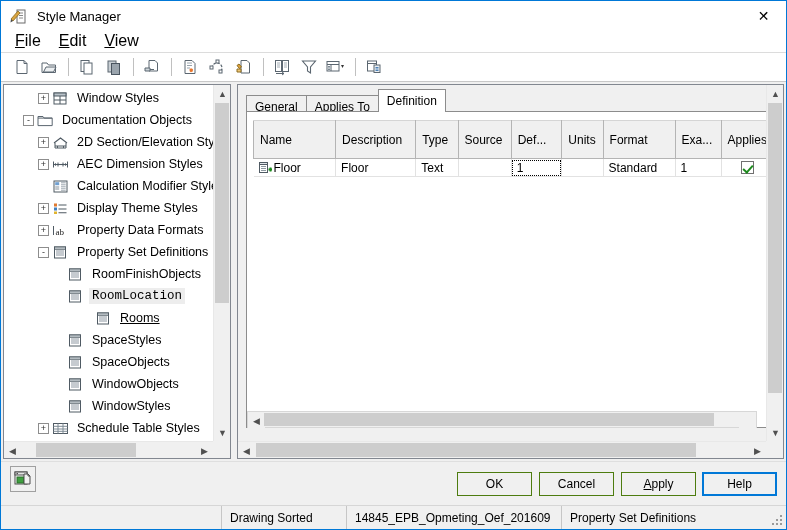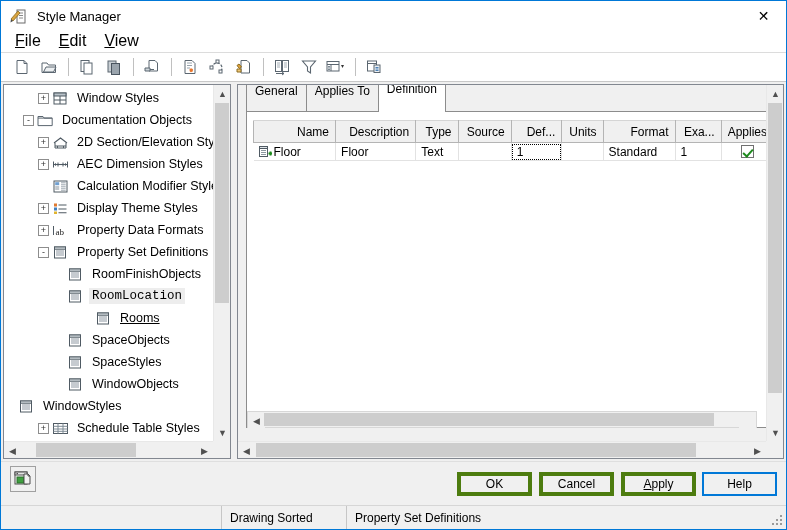--- a/index.html
+++ b/index.html
@@ -102,41 +102,41 @@
     font-size:9px; color:#505050; background:#f0f0f0;
   }
   .sb-thumb { position:absolute; background:#cdcdcd; }
 
   
   .tabstrip {
     position:absolute; left:8px; top:6px; right:8px; height:21px;
     display:flex; align-items:flex-end;
   }
   .tab {
-    height:19px; padding:16px 8px; font-size:12px;
+    height:19px; padding:4px 8px; font-size:12px;
     border:1px solid #8c8c8c; border-bottom:none;
-    background:#f0f0f0; display:flex; align-items:flex-end;
+    background:#f0f0f0; display:flex; align-items:flex-start;
     margin-right:-1px; position:relative; top:2px;
   }
   .tab.active {
     background:#ffffff; height:23px; top:0; z-index:3;
     border-color:#8c8c8c;
   }
   .tabbody {
     position:absolute; left:8px; top:26px; right:8px; bottom:30px;
     background:#ffffff; border:1px solid #8c8c8c;
   }
 
   
   .grid { position:absolute; left:6px; top:8px; right:0px; bottom:0px; overflow:hidden;}
   .grid table { border-collapse:collapse; table-layout:fixed; }
   .grid th {
     background:#f0f0f0; border:1px solid #b4b4b4; border-top:1px solid #d5d5d5;
-    font-weight:normal; font-size:12px; text-align:right;
-    padding:3px 6px; height:22px; white-space:nowrap; overflow:hidden;
+    font-weight:normal; font-size:12px; text-align:left;
+    padding:3px 6px; height:38px; white-space:nowrap; overflow:hidden;
   }
   .grid td {
     border-right:1px solid #e2e2e2; border-bottom:1px solid #e2e2e2;
     font-size:12px; padding:1px 5px; height:18px; white-space:nowrap; overflow:hidden;
     background:#fff;
   }
   td.focused { outline:1px dotted #000; outline-offset:-2px; }
   .cellicon { display:inline-block; width:13px; height:12px; position:relative;
               vertical-align:-2px; margin-right:2px;}
   .chk {
@@ -148,21 +148,21 @@
     border:solid #1d8a1d; border-width:0 2px 2px 0; transform:rotate(42deg);
   }
 
   
   .btnrow {
     height:44px; flex:0 0 44px; background:#f0f0f0; position:relative;
     border-top:1px solid #dfdfdf;
   }
   .dlgbtn {
     position:absolute; top:10px; height:24px; width:75px;
-    background:#f0f0f0; border:4px solid #4d7c0f; font-size:12px;
+    background:#f0f0f0; border:1px solid #4d7c0f; font-size:12px;
     display:flex; align-items:center; justify-content:center;
     font-family:"Liberation Sans", sans-serif;
   }
   .dlgbtn.focus { border:2px solid #0078d7; }
   .dlgbtn u { text-decoration:underline; }
   .smallbtn {
     position:absolute; left:9px; top:4px; width:26px; height:26px;
     border:1px solid #a0a0a0; background:#f0f0f0;
     display:flex; align-items:center; justify-content:center;
   }
@@ -402,41 +402,41 @@
               </svg></span>
             <span class="lbl">Rooms</span>
           </div>
           <div class="tnode" style="padding-left: 49px;">
             <span class="dots"></span>
             <span class="ticon"><svg width="17" height="15" viewBox="0 0 17 15">
                 <rect x="2.5" y="2" width="11" height="11" fill="#fff" stroke="#4f5a63"></rect>
                 <rect x="2.5" y="2" width="11" height="2.2" fill="#dfe4e8" stroke="#4f5a63"></rect>
                 <path d="M4 6h8M4 8h8M4 10h8" stroke="#8d98a1" stroke-width="1.1"></path>
               </svg></span>
+            <span class="lbl">SpaceStyles</span>
+          </div>
+          <div class="tnode" style="padding-left: 49px;">
+            <span class="dots"></span>
+            <span class="ticon"><svg width="17" height="15" viewBox="0 0 17 15">
+                <rect x="2.5" y="2" width="11" height="11" fill="#fff" stroke="#4f5a63"></rect>
+                <rect x="2.5" y="2" width="11" height="2.2" fill="#dfe4e8" stroke="#4f5a63"></rect>
+                <path d="M4 6h8M4 8h8M4 10h8" stroke="#8d98a1" stroke-width="1.1"></path>
+              </svg></span>
             <span class="lbl">SpaceObjects</span>
           </div>
           <div class="tnode" style="padding-left: 49px;">
             <span class="dots"></span>
             <span class="ticon"><svg width="17" height="15" viewBox="0 0 17 15">
                 <rect x="2.5" y="2" width="11" height="11" fill="#fff" stroke="#4f5a63"></rect>
                 <rect x="2.5" y="2" width="11" height="2.2" fill="#dfe4e8" stroke="#4f5a63"></rect>
                 <path d="M4 6h8M4 8h8M4 10h8" stroke="#8d98a1" stroke-width="1.1"></path>
               </svg></span>
-            <span class="lbl">SpaceStyles</span>
+            <span class="lbl">WindowObjects</span>
           </div>
           <div class="tnode" style="padding-left: 49px;">
-            <span class="dots"></span>
-            <span class="ticon"><svg width="17" height="15" viewBox="0 0 17 15">
-                <rect x="2.5" y="2" width="11" height="11" fill="#fff" stroke="#4f5a63"></rect>
-                <rect x="2.5" y="2" width="11" height="2.2" fill="#dfe4e8" stroke="#4f5a63"></rect>
-                <path d="M4 6h8M4 8h8M4 10h8" stroke="#8d98a1" stroke-width="1.1"></path>
-              </svg></span>
-            <span class="lbl">WindowObjects</span>
-          </div>
-          <div class="tnode" style="">
             <span class="dots"></span>
             <span class="ticon"><svg width="17" height="15" viewBox="0 0 17 15">
                 <rect x="2.5" y="2" width="11" height="11" fill="#fff" stroke="#4f5a63"></rect>
                 <rect x="2.5" y="2" width="11" height="2.2" fill="#dfe4e8" stroke="#4f5a63"></rect>
                 <path d="M4 6h8M4 8h8M4 10h8" stroke="#8d98a1" stroke-width="1.1"></path>
               </svg></span>
             <span class="lbl">WindowStyles</span>
           </div>
           <div class="tnode" style="padding-left: 34px;">
             <span class="expander">+</span>
@@ -565,20 +565,21 @@
     <div class="dlgbtn" style="left:620px;">
         <u>A</u>
         <span>pply</span>
       </div>
     <div class="dlgbtn focus" style="left:701px;">Help</div>
   </div>
 
   <div class="statusbar">
     <div class="st-spacer"></div>
     <div class="st-cell" style="width:125px;">Drawing Sorted</div>
+    <div class="st-cell" style="width:215px;">14845_EPB_Opmeting_Oef_201609</div>
     <div class="st-cell" style="flex:1;">Property Set Definitions</div>
     <div class="grip">
       <i style="right:1px;bottom:1px"></i>
         <i style="right:5px;bottom:1px"></i>
         <i style="right:9px;bottom:1px"></i>
       <i style="right:1px;bottom:5px"></i>
         <i style="right:5px;bottom:5px"></i>
       <i style="right:1px;bottom:9px"></i>
     </div>
   </div>

